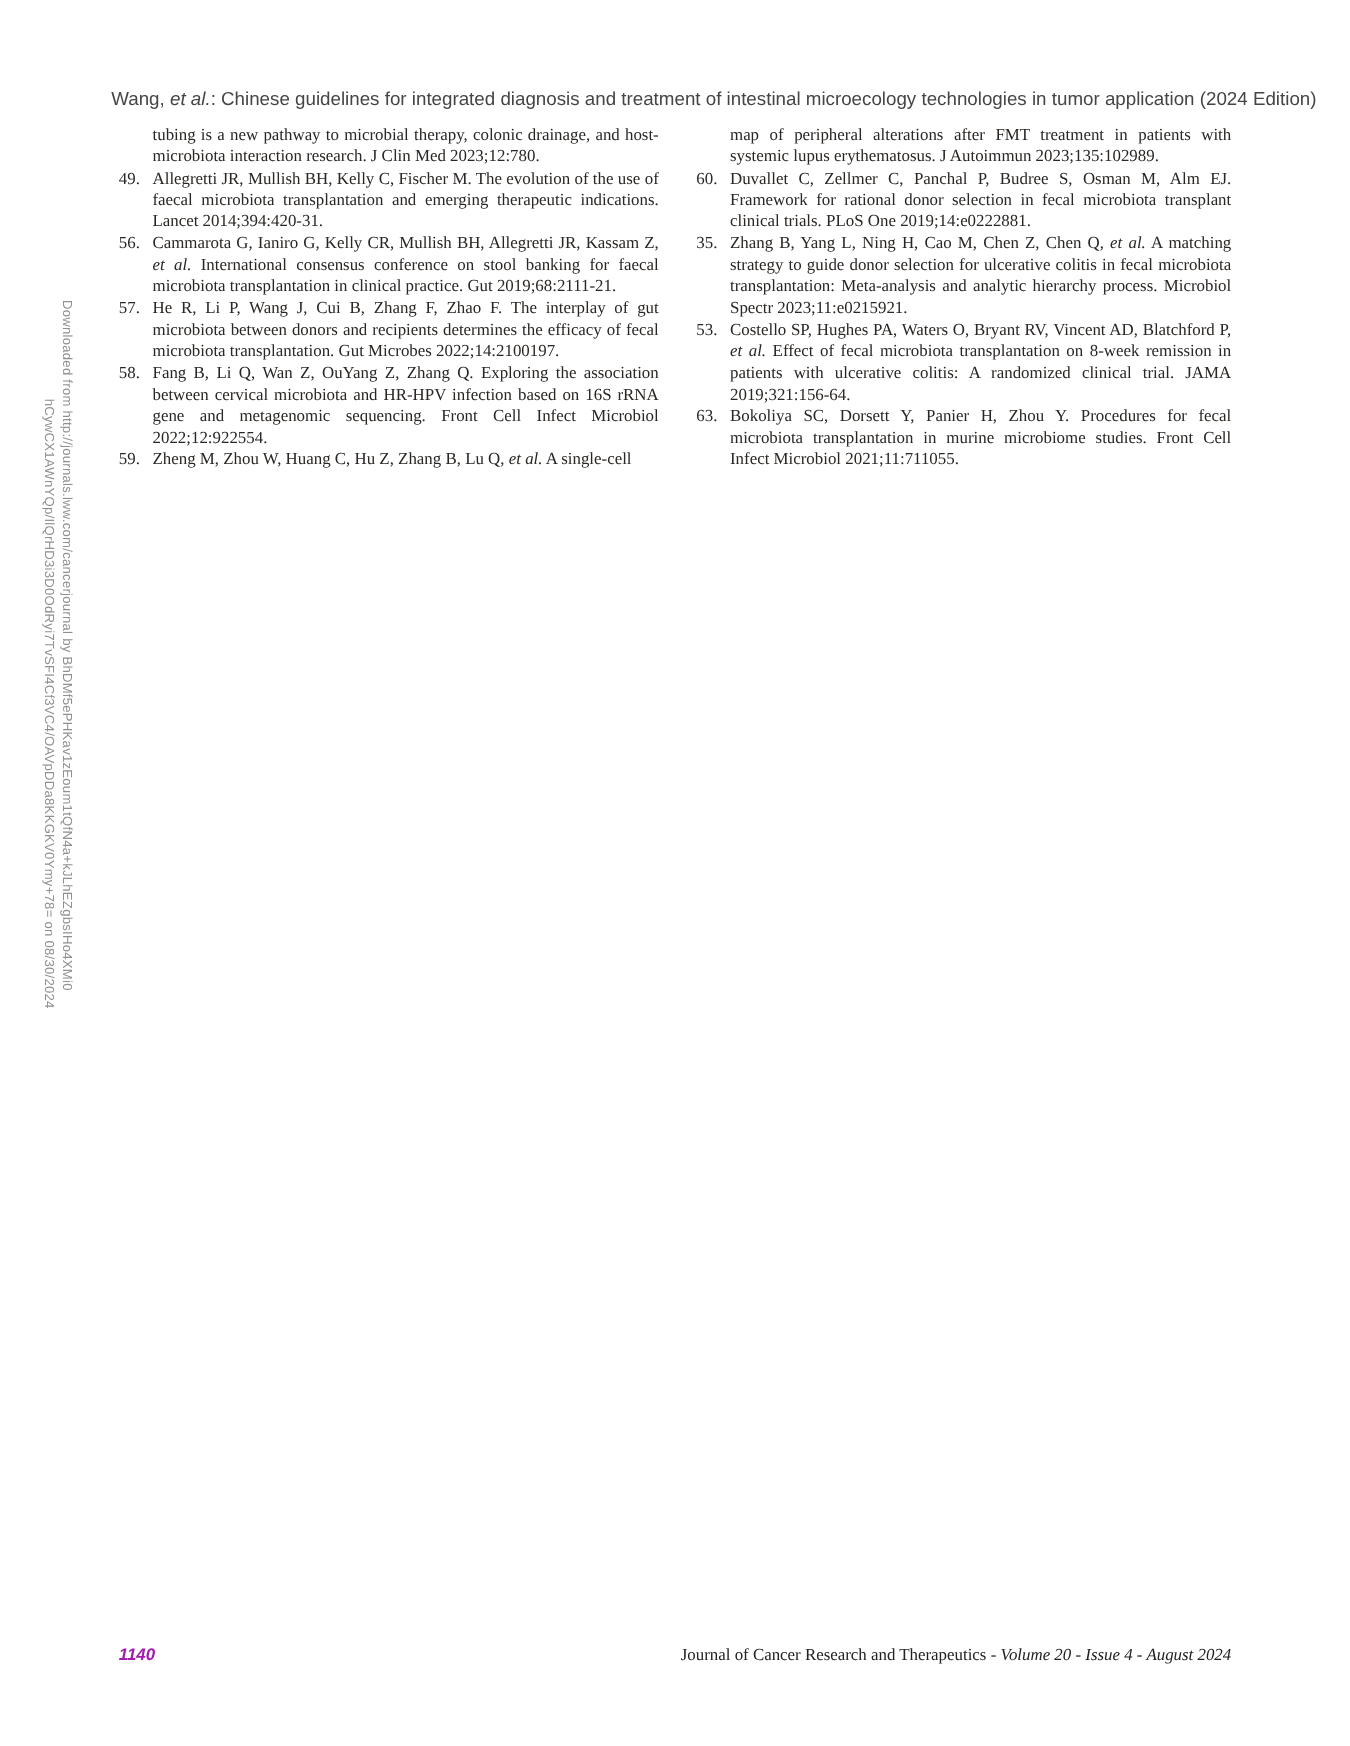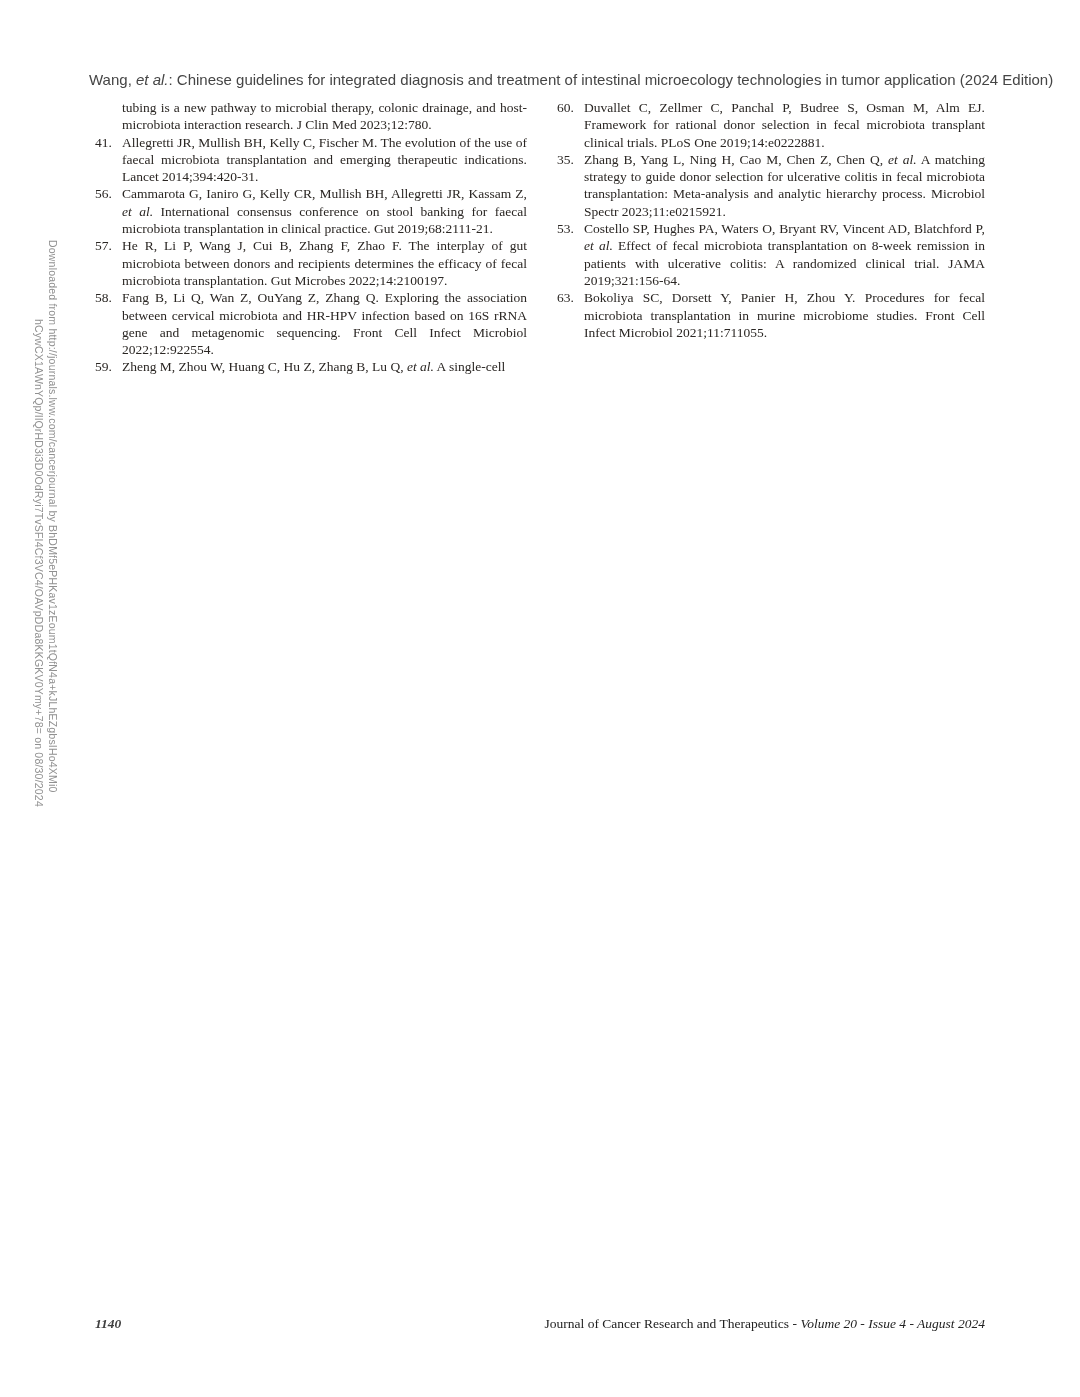--- a/index.html
+++ b/index.html
@@ -76,25 +76,25 @@
     left: 95px;
     top: 1316px;
     width: 890px;
     display: flex;
     justify-content: space-between;
     align-items: baseline;
     font-size: 13.5px;
     color: #222222;
   }
   .page-number {
-    font-family: Liberation Serif, serif;
+    font-family: Liberation Sans, sans-serif;
     font-weight: bold;
     font-style: italic;
     font-size: 13.5px;
-    color: #404040;
+    color: #a21caf;
   }
   .footer-journal { font-style: normal; margin-top: 32px; }
   .footer-issue { font-style: italic; margin-top: 48px; }
 </style>
 </head>
 <body>
 
 <div class="page">
 
   <div class="watermark">
@@ -106,41 +106,45 @@
     <span>Wang, </span><em>et al.</em><span>: Chinese guidelines for integrated diagnosis and treatment of intestinal microecology technologies in tumor application (2024 Edition)</span>
   </div>
 
   <div class="content">
     <div class="ref-col left">
         <div class="ref-item">
           <span class="ref-num"></span>
           <span class="ref-text">tubing is a new pathway to microbial therapy, colonic drainage, and host-microbiota interaction research. J Clin Med 2023;12:780.</span>
         </div>
         <div class="ref-item">
-          <span class="ref-num">41.</span>
+          <span class="ref-num">49.</span>
           <span class="ref-text">Allegretti JR, Mullish BH, Kelly C, Fischer M. The evolution of the use of faecal microbiota transplantation and emerging therapeutic indications. Lancet 2014;394:420-31.</span>
         </div>
         <div class="ref-item">
           <span class="ref-num">56.</span>
           <span class="ref-text">Cammarota G, Ianiro G, Kelly CR, Mullish BH, Allegretti JR, Kassam Z, <em>et al.</em> International consensus conference on stool banking for faecal microbiota transplantation in clinical practice. Gut 2019;68:2111-21.</span>
         </div>
         <div class="ref-item">
           <span class="ref-num">57.</span>
           <span class="ref-text">He R, Li P, Wang J, Cui B, Zhang F, Zhao F. The interplay of gut microbiota between donors and recipients determines the efficacy of fecal microbiota transplantation. Gut Microbes 2022;14:2100197.</span>
         </div>
         <div class="ref-item">
           <span class="ref-num">58.</span>
           <span class="ref-text">Fang B, Li Q, Wan Z, OuYang Z, Zhang Q. Exploring the association between cervical microbiota and HR-HPV infection based on 16S rRNA gene and metagenomic sequencing. Front Cell Infect Microbiol 2022;12:922554.</span>
         </div>
         <div class="ref-item">
           <span class="ref-num">59.</span>
           <span class="ref-text">Zheng M, Zhou W, Huang C, Hu Z, Zhang B, Lu Q, <em>et al.</em> A single-cell</span>
         </div>
       </div>
     <div class="ref-col right">
+        <div class="ref-item">
+          <span class="ref-num"></span>
+          <span class="ref-text">map of peripheral alterations after FMT treatment in patients with systemic lupus erythematosus. J Autoimmun 2023;135:102989.</span>
+        </div>
         <div class="ref-item">
           <span class="ref-num">60.</span>
           <span class="ref-text">Duvallet C, Zellmer C, Panchal P, Budree S, Osman M, Alm EJ. Framework for rational donor selection in fecal microbiota transplant clinical trials. PLoS One 2019;14:e0222881.</span>
         </div>
         <div class="ref-item">
           <span class="ref-num">35.</span>
           <span class="ref-text">Zhang B, Yang L, Ning H, Cao M, Chen Z, Chen Q, <em>et al.</em> A matching strategy to guide donor selection for ulcerative colitis in fecal microbiota transplantation: Meta-analysis and analytic hierarchy process. Microbiol Spectr 2023;11:e0215921.</span>
         </div>
         <div class="ref-item">
           <span class="ref-num">53.</span>

